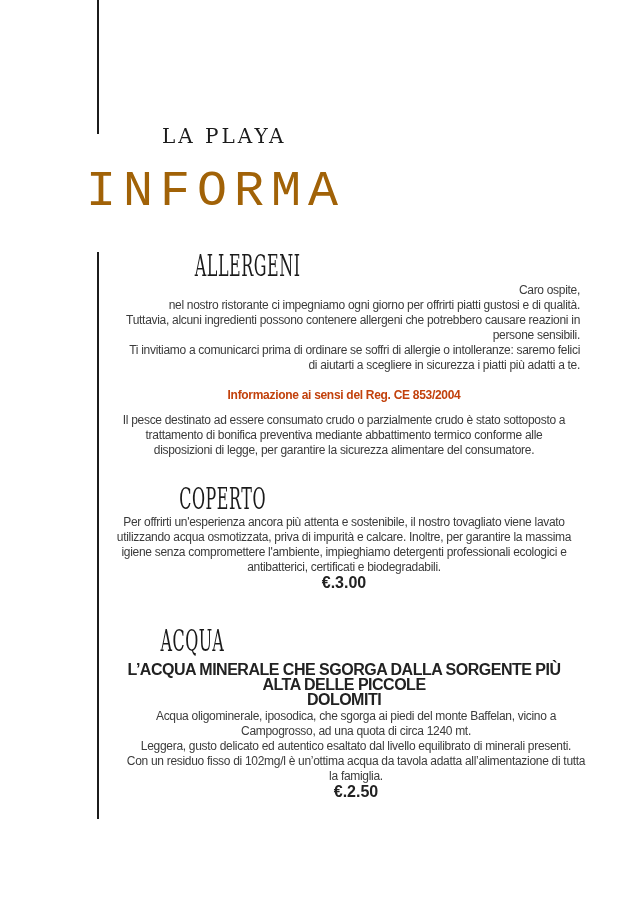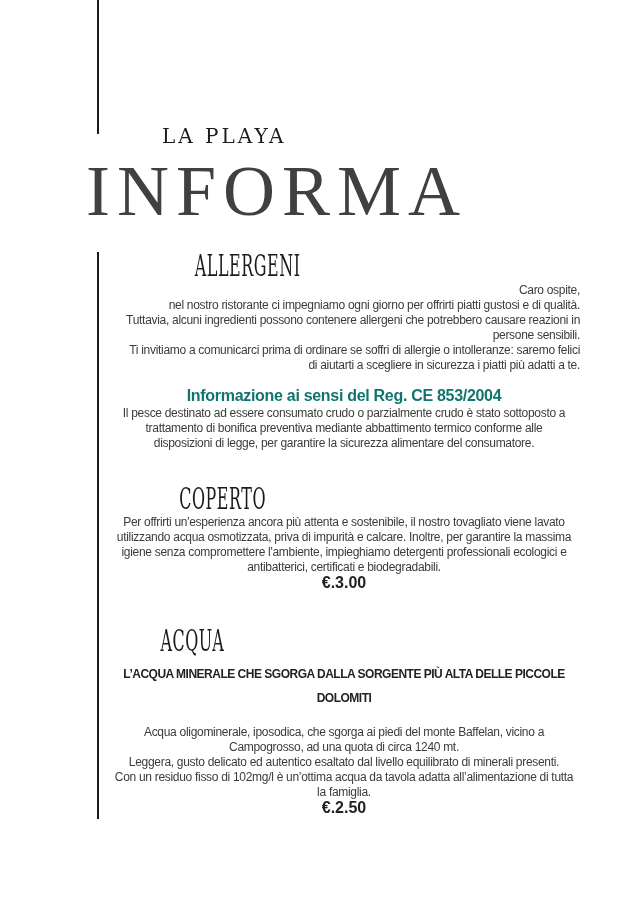--- a/index.html
+++ b/index.html
@@ -28,26 +28,26 @@
     font-family: "DejaVu Serif", serif;
     font-size: 20px;
     letter-spacing: 3px;
     color: #1b1b1b;
     font-weight: 400;
   }
   .title {
     position: absolute;
     left: 86px;
     top: 153px;
-    font-family: Liberation Serif, serif;
-    font-size: 72px;
+    font-family: Liberation Mono, monospace;
+    font-size: 50px;
     line-height: 77px;
     letter-spacing: 7px;
     font-weight: 400;
-    color: #404040;
+    color: #a16207;
     white-space: nowrap;
   }
 
   .col {
     position: absolute;
     left: 108px;
     width: 472px;
     text-align: center;
   }
 
@@ -69,51 +69,51 @@
   }
 
   .body-text {
     font-size: 12px;
     line-height: 15px;
     letter-spacing: -0.3px;
     color: #3b3b3b;
     white-space: pre-line;
   }
   .bold-line {
-    font-size: 16px;
+    font-size: 12px;
     line-height: 15px;
     letter-spacing: -0.3px;
     font-weight: 700;
-    color: #0f766e;
+    color: #c2410c;
     white-space: pre-line;
   }
   .caps-sub {
-    font-size: 12px;
-    line-height: 24px;
+    font-size: 16px;
+    line-height: 15px;
     letter-spacing: -0.5px;
     font-weight: 700;
     color: #222222;
     white-space: pre-line;
   }
   .price {
     font-size: 16px;
     line-height: 15px;
     font-weight: 700;
     color: #222222;
   }
-  .mt5 { margin-top: 3px; }
+  .mt5 { margin-top: 10px; }
 
   .pos-allergeni-h { top: 249px; }
   .pos-allergeni-p { top: 283px; text-align: right; }
   .pos-reg { top: 388px; }
   .pos-coperto-h { top: 482px; }
   .pos-coperto-p { top: 515px; }
   .pos-acqua-h { top: 624px; }
   .pos-acqua-sub { top: 662px; }
-  .pos-acqua-p { top: 725px; }
+  .pos-acqua-p { top: 709px; margin-left: 12px; }
 </style>
 </head>
 <body>
 
 <div class="page">
 
   <div class="vline vline-top"></div>
   <div class="vline vline-main"></div>
 
   <div class="brand">LA PLAYA</div>

